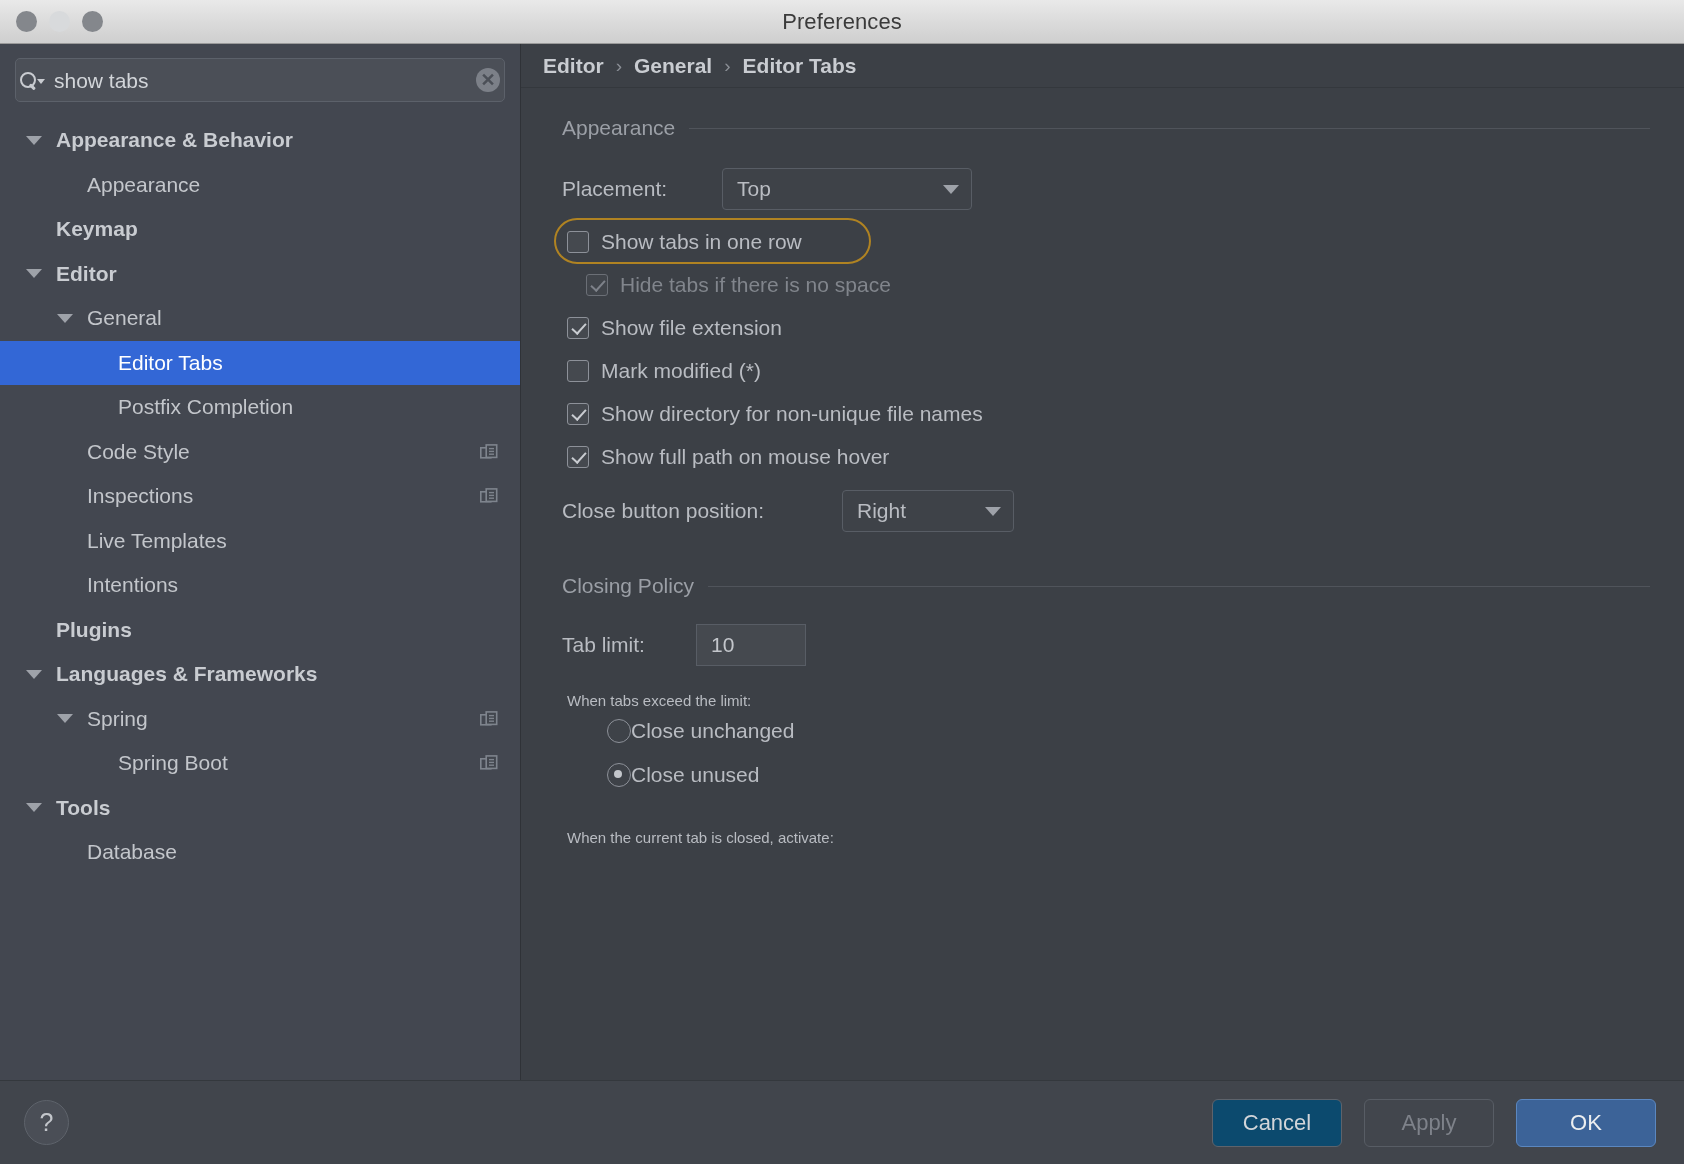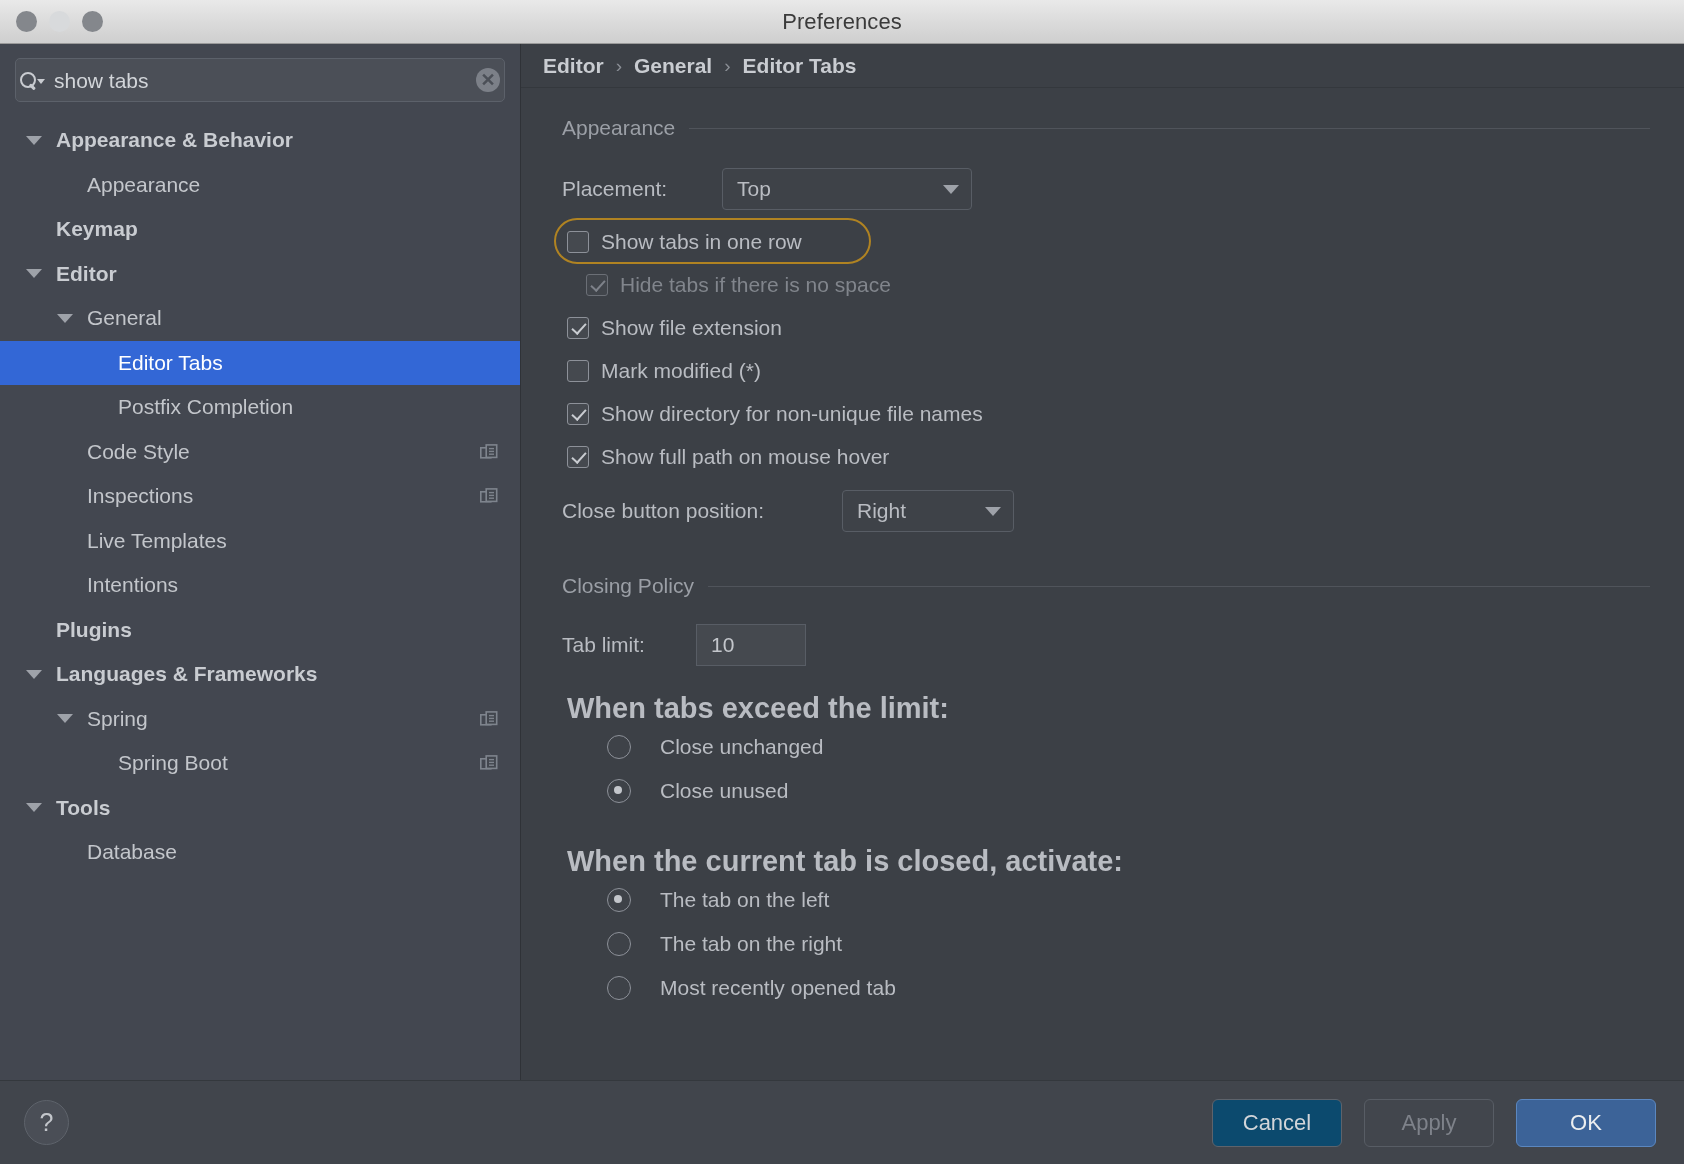--- a/index.html
+++ b/index.html
@@ -297,21 +297,21 @@
     width: 317px;
     height: 46px;
     border: 2.5px solid #b08322;
     border-radius: 24px;
     pointer-events: none;
   }
 
   .radio-row {
     display: flex;
     align-items: center;
-    gap: 29px;
+    gap: 0;
     height: 44px;
     padding-left: 86px;
   }
   .rdo {
     width: 24px; height: 24px;
     border: 1.7px solid #8d9199;
     border-radius: 50%;
     background: #3e4248;
     position: relative;
     flex: 0 0 auto;
@@ -320,24 +320,23 @@
     content: "";
     position: absolute;
     left: 6.2px; top: 6.2px;
     width: 8px; height: 8px;
     border-radius: 50%;
     background: #c3c6cb;
   }
   .radio-label { font-size: 21px; color: #b9bcc2; }
 
   .subhead {
-    font-size: 29px;
+    font-size: 15px;
     color: #b9bcc2;
     padding-left: 46px;
-    font-weight: bold;
   }
 
   .numfield {
     width: 110px;
     height: 42px;
     border: 1px solid #585d65;
     background: #45494f;
     display: flex;
     align-items: center;
     padding-left: 14px;
@@ -590,34 +589,20 @@
               <span class="rdo"></span>
               <span class="radio-label">Close unchanged</span>
             </div>
             <div class="radio-row">
               <span class="rdo on"></span>
               <span class="radio-label">Close unused</span>
             </div>
           </div>
 
         <div class="subhead" style="margin-top:32px;">When the current tab is closed, activate:</div>
-        <div id="activate-radios">
-            <div class="radio-row">
-              <span class="rdo on"></span>
-              <span class="radio-label">The tab on the left</span>
-            </div>
-            <div class="radio-row">
-              <span class="rdo"></span>
-              <span class="radio-label">The tab on the right</span>
-            </div>
-            <div class="radio-row">
-              <span class="rdo"></span>
-              <span class="radio-label">Most recently opened tab</span>
-            </div>
-          </div>
 
       </div>
     </div>
   </div>
 
   <div class="footer">
     <div class="help-btn">?</div>
     <div class="footer-spacer"></div>
     <div class="btn cancel">Cancel</div>
     <div class="btn apply">Apply</div>

